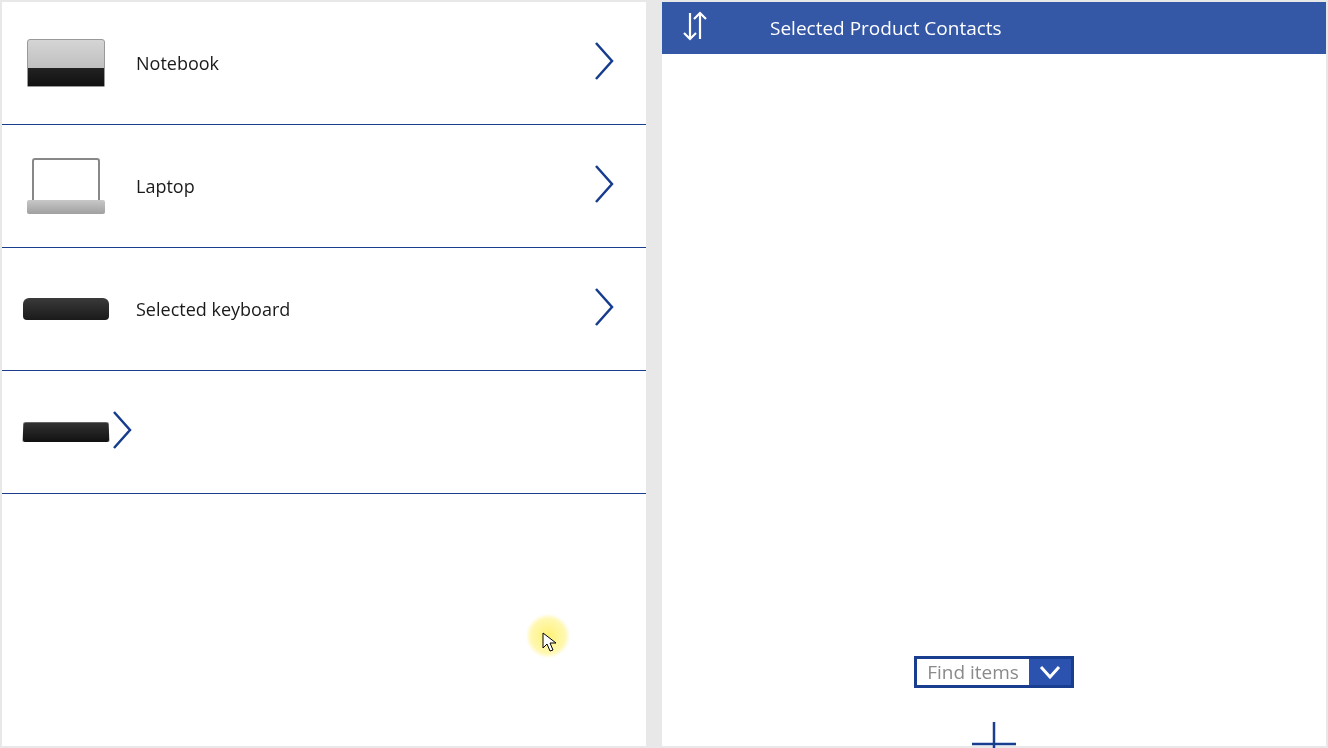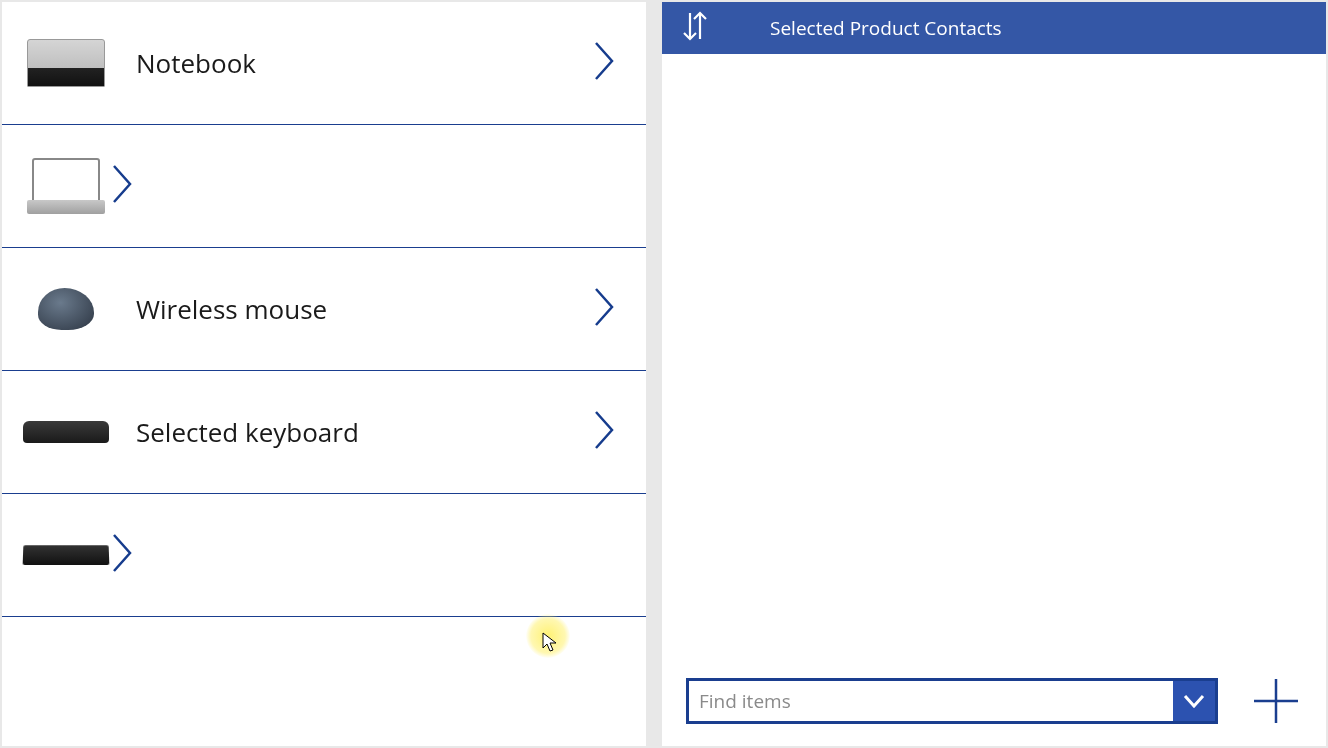--- a/index.html
+++ b/index.html
@@ -114,21 +114,21 @@
       border-radius: 6px 6px 4px 4px;
     }
     .thumb-keyboard-wired {
       width: 86px;
       height: 20px;
       background: linear-gradient(to bottom, #333, #111);
       border-radius: 2px;
       transform: perspective(200px) rotateX(10deg);
     }
     .product-label {
-      font-size: 26px;
+      font-size: 18px;
       font-weight: 500;
       color: #1a1a1a;
       margin-left: 26px;
       flex: 1;
     }
     .chevron-right {
       flex-shrink: 0;
       margin-right: 10px;
     }
     .chevron-right svg {
@@ -179,20 +179,21 @@
     .contacts-body {
       flex: 1;
       background: #fff;
     }
     .bottom-bar {
       height: 90px;
       display: flex;
       align-items: center;
       padding: 0 24px;
       gap: 32px;
+      flex-direction: column;
     }
     .find-items-combo {
       flex: 1;
       height: 46px;
       border: 3px solid #1a3e8f;
       display: flex;
       align-items: center;
       cursor: pointer;
       background: #fff;
     }
@@ -266,31 +267,21 @@
     <div class="chevron-right">
       <svg viewBox="0 0 24 44">
           <polyline points="4,4 20,22 4,40"></polyline>
         </svg>
     </div>
   </div>
   <div class="product-item">
     <div class="product-thumb">
         <div class="thumb-laptop"></div>
       </div>
-    <div class="chevron-right">
-      <svg viewBox="0 0 24 44">
-          <polyline points="4,4 20,22 4,40"></polyline>
-        </svg>
-    </div>
-  </div>
-  <div class="product-item">
-    <div class="product-thumb">
-        <div class="thumb-mouse-wireless"></div>
-      </div>
-    <div class="product-label">Wireless mouse</div>
+    <div class="product-label">Laptop</div>
     <div class="chevron-right">
       <svg viewBox="0 0 24 44">
           <polyline points="4,4 20,22 4,40"></polyline>
         </svg>
     </div>
   </div>
   <div class="product-item">
     <div class="product-thumb">
         <div class="thumb-keyboard-wireless"></div>
       </div>

